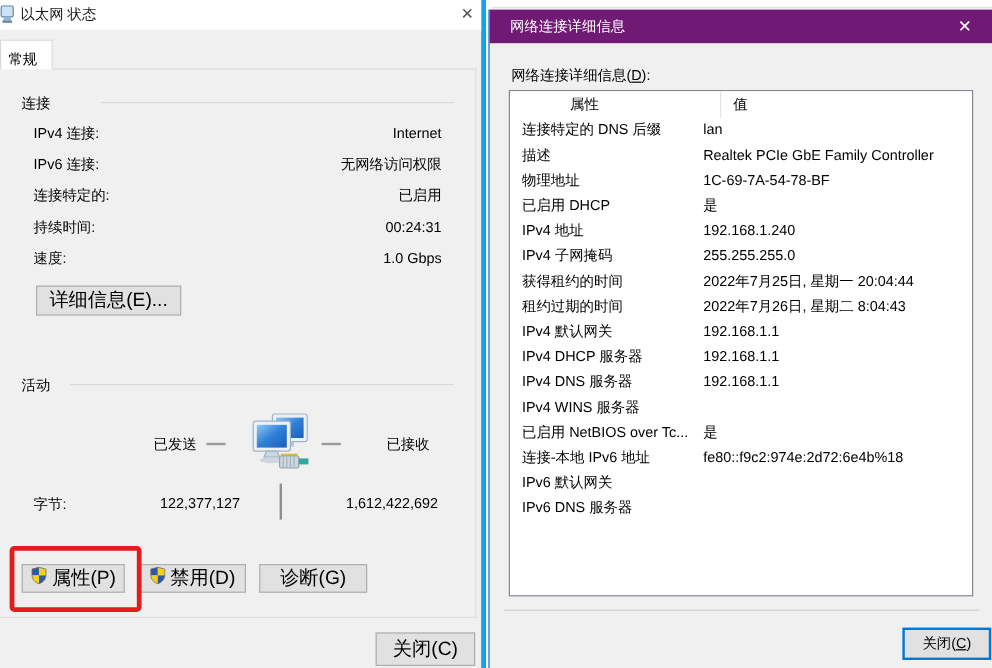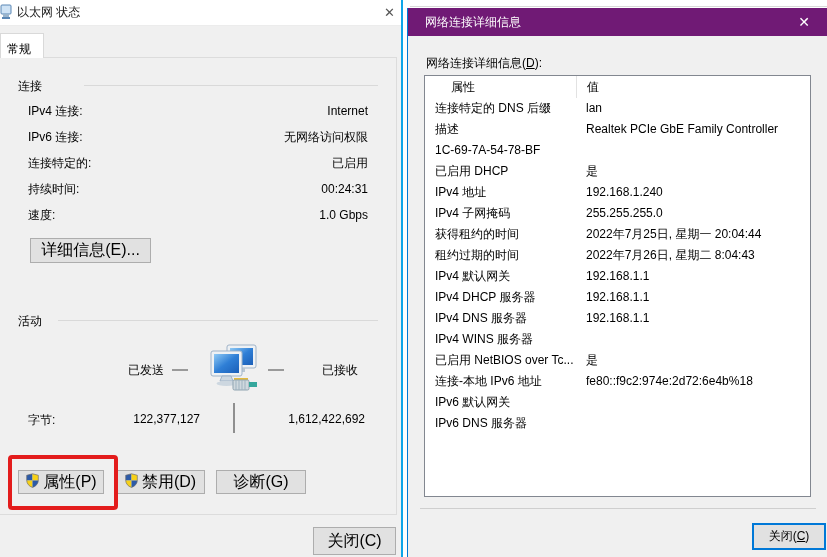--- a/index.html
+++ b/index.html
@@ -2,21 +2,21 @@
 <html><head>
 <meta charset="utf-8">
 <style>
   html,body{margin:0;padding:0;background:#ffffff;}
   .stage{position:relative;width:827px;height:557px;overflow:hidden;background:#ffffff;
          font-family:"Liberation Sans","DejaVu Sans",sans-serif;font-size:12px;color:#000;}
   .abs{position:absolute;}
 
   
   .win-left{left:0;top:0;width:401px;height:557px;background:#f0f0f0;
-            border-right:2px solid #0ea5e9;}
+            border-right:4px solid #0ea5e9;}
   .lt-titlebar{left:0;top:0;width:401px;height:25px;background:#ffffff;border-bottom:1px solid #ececec;}
   .lt-title{left:17px;top:4px;color:#1a1a1a;}
   .lt-close{left:378px;top:0px;width:23px;height:24px;display:flex;align-items:center;justify-content:center;
             color:#555;font-size:13px;cursor:pointer;}
   .tab{left:0;top:33px;width:44px;height:25px;background:#ffffff;border:1px solid #d9d9d9;border-bottom:none;
        box-sizing:border-box;display:flex;align-items:flex-end;padding-left:6px;z-index:2;}
   .tabpage{left:-2px;top:57px;width:399px;height:458px;background:#f0f0f0;border:1px solid #dcdcdc;box-sizing:border-box;}
   .grp-label{background:#f0f0f0;padding:0 2px;}
   .grp-line{height:1px;background:#d9d9d9;}
   .conn-rows{left:28px;top:104px;width:340px;}
@@ -32,21 +32,21 @@
   
   .win-right{left:407px;top:8px;width:420px;height:549px;background:#f0f0f0;border-left:1px solid #0078d7;box-sizing:border-box;}
   .rt-titlebar{left:0;top:0;width:100%;height:28px;background:#701a75;display:flex;align-items:center;}
   .rt-title{color:#ffffff;padding-left:17px;}
   .rt-close{position:absolute;right:2px;top:0;width:42px;height:28px;display:flex;align-items:center;justify-content:center;
             color:#ffffff;font-size:14px;cursor:pointer;}
   .rt-label{left:18px;top:47px;}
   .ukey{text-decoration:underline;}
   .listbox{left:16px;top:67px;width:387px;height:422px;background:#ffffff;border:1px solid #828790;box-sizing:border-box;overflow:hidden;}
   .lv-head{display:flex;height:22px;line-height:22px;background:#ffffff;}
-  .lv-h1{width:151px;padding-left:26px;box-sizing:border-box;}
+  .lv-h1{width:151px;padding-left:26px;box-sizing:border-box;margin-left:24px;}
   .lv-h2{flex:1;padding-left:10px;border-left:1px solid #e2e2e2;}
   .lv-row{display:flex;height:21px;line-height:21px;align-items:flex-end;}
   .lv-c1{width:151px;padding-left:10px;box-sizing:border-box;white-space:nowrap;overflow:hidden;}
   .lv-c2{flex:1;padding-left:10px;white-space:nowrap;overflow:hidden;}
   .rt-sep{left:12px;top:500px;width:396px;height:1px;background:#cfcfcf;}
   .rt-closebtn{left:344px;top:515px;width:74px;height:27px;background:#e1e1e1;border:2px solid #0078d7;box-sizing:border-box;
                display:flex;align-items:center;justify-content:center;cursor:pointer;}
   .shield{flex:0 0 auto;}
 </style>
 </head>
@@ -212,20 +212,21 @@
             <span class="lv-c1">连接特定的 DNS 后缀</span>
             <span class="lv-c2">lan</span>
           </div>
 
           <div class="lv-row">
             <span class="lv-c1">描述</span>
             <span class="lv-c2">Realtek PCIe GbE Family Controller</span>
           </div>
 
           <div class="lv-row">
+            <span class="lv-c1">物理地址</span>
             <span class="lv-c2">1C-69-7A-54-78-BF</span>
           </div>
 
           <div class="lv-row">
             <span class="lv-c1">已启用 DHCP</span>
             <span class="lv-c2">是</span>
           </div>
 
           <div class="lv-row">
             <span class="lv-c1">IPv4 地址</span>

